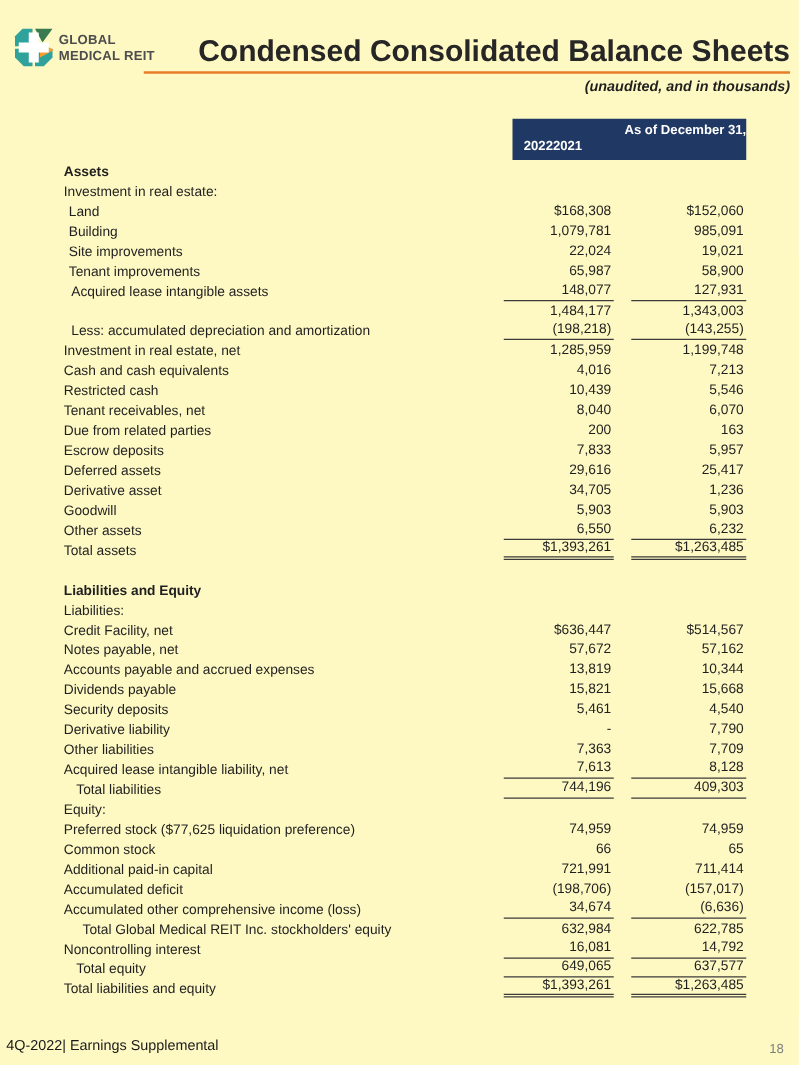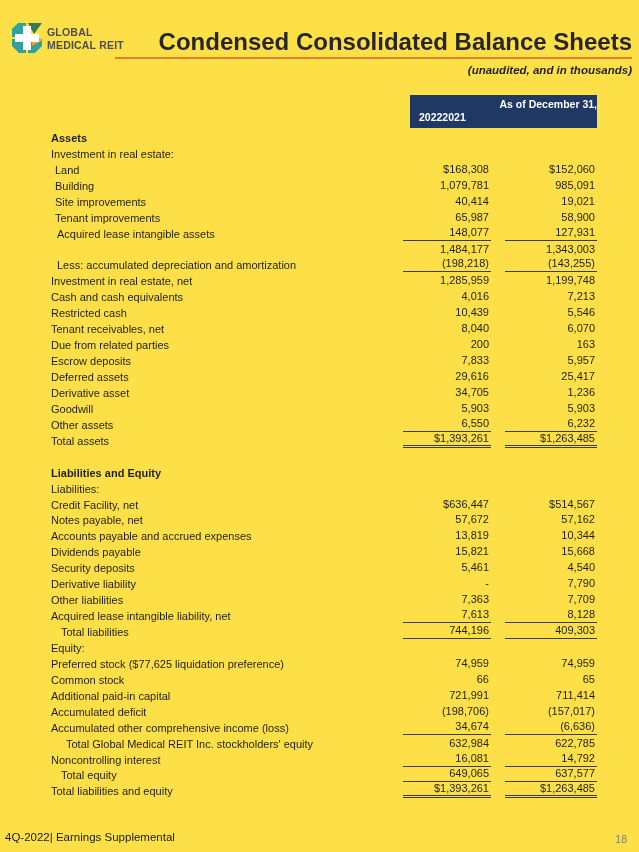--- a/index.html
+++ b/index.html
@@ -1,18 +1,18 @@
 <!DOCTYPE html>
 <html><head>
 <meta charset="utf-8">
 <style>
   * { margin:0; padding:0; box-sizing:border-box; }
   html,body { width:639px; height:852px; }
   body { font-family:"Liberation Sans", sans-serif; background:#ffffff; color:#1f1f1f; }
-  .page { position:relative; width:639px; height:852px; background:#fde047; overflow:hidden; }
+  .page { position:relative; width:639px; height:852px; background:#fef9c3; overflow:hidden; }
 
   
   .logo-icon { position:absolute; left:10px; top:21px; width:34px; height:34px; }
   .logo-text { position:absolute; left:47px; top:26px; font-size:10.5px; font-weight:bold;
                color:#4d4d4d; line-height:12.5px; letter-spacing:0.2px; }
   .doc-title { position:absolute; right:7px; top:28px; font-size:24px; color:#262626;
                white-space:nowrap; font-weight:700; }
   .title-rule { position:absolute; left:115px; right:7px; top:57px; height:2px; background:#E87D2A; }
   .subtitle { position:absolute; right:7px; top:64px; font-size:11.5px; font-weight:bold;
               font-style:italic; color:#1f1f1f; }
@@ -95,21 +95,21 @@
         <div class="val c2">$152,060</div>
       </div>
       <div class="row">
         <div class="lab ind1">Building</div>
         <div class="val c1">1,079,781</div>
         <div class="gap"></div>
         <div class="val c2">985,091</div>
       </div>
       <div class="row">
         <div class="lab ind1">Site improvements</div>
-        <div class="val c1">40,414</div>
+        <div class="val c1">22,024</div>
         <div class="gap"></div>
         <div class="val c2">19,021</div>
       </div>
       <div class="row">
         <div class="lab ind1">Tenant improvements</div>
         <div class="val c1">65,987</div>
         <div class="gap"></div>
         <div class="val c2">58,900</div>
       </div>
       <div class="row rule-single">

